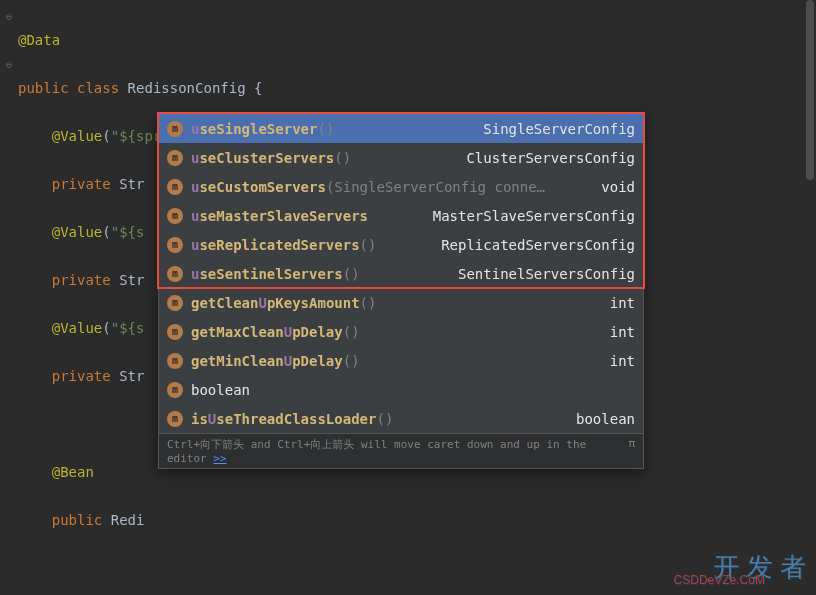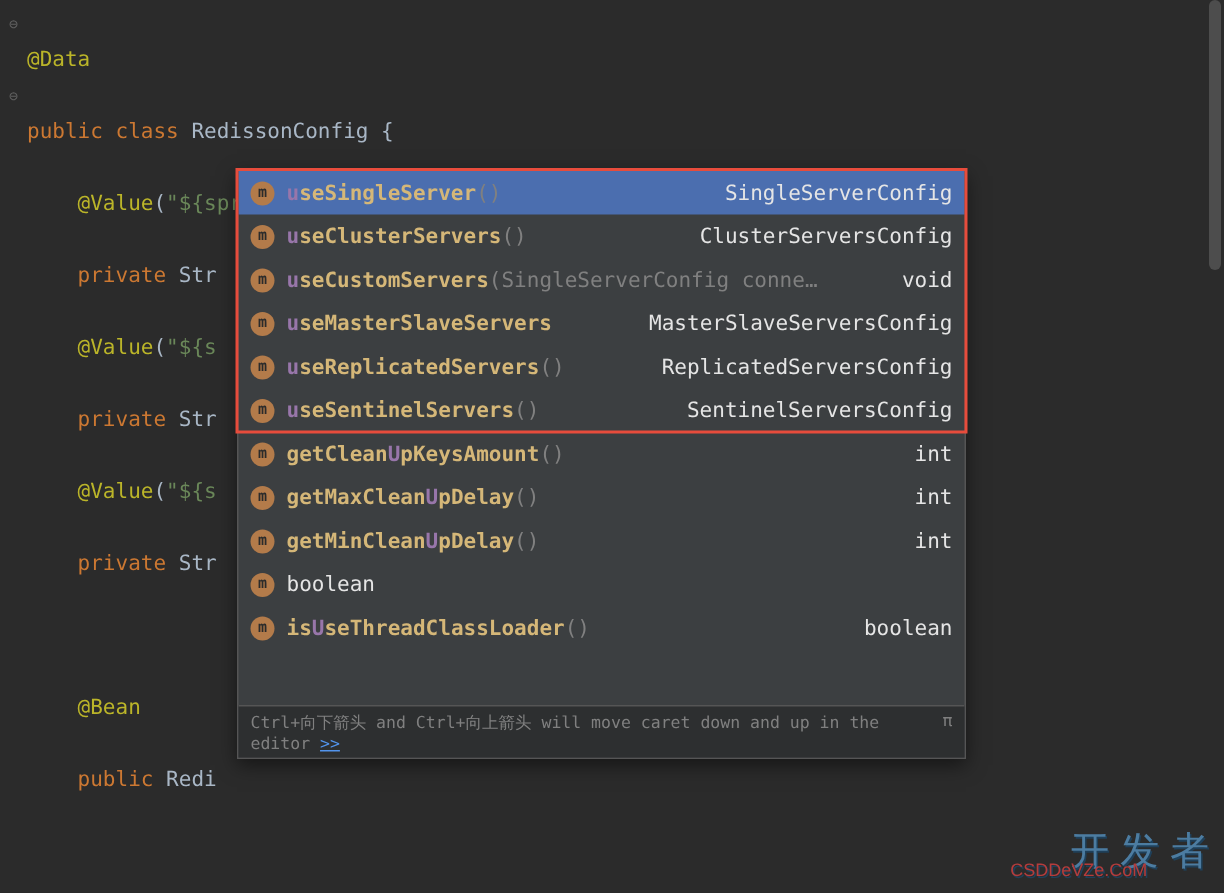--- a/index.html
+++ b/index.html
@@ -88,21 +88,20 @@
 .ac-params { color: #808080; }
 .ac-ret { color: #e5e5e5; text-align: right; }
 .ac-hint {
   background: #2d2f30;
   color: #808080;
   font-size: 11px;
   padding: 3px 8px;
   display: flex;
   justify-content: space-between;
   border-top: 1px solid #555;
-  margin-top: 37px;
 }
 .ac-hint a { color: #5394ec; text-decoration: underline; }
 .watermark {
   position: absolute;
   right: 10px;
   bottom: 10px;
   color: #5a9fd4;
   font-size: 26px;
   font-weight: normal;
   font-family: sans-serif;

